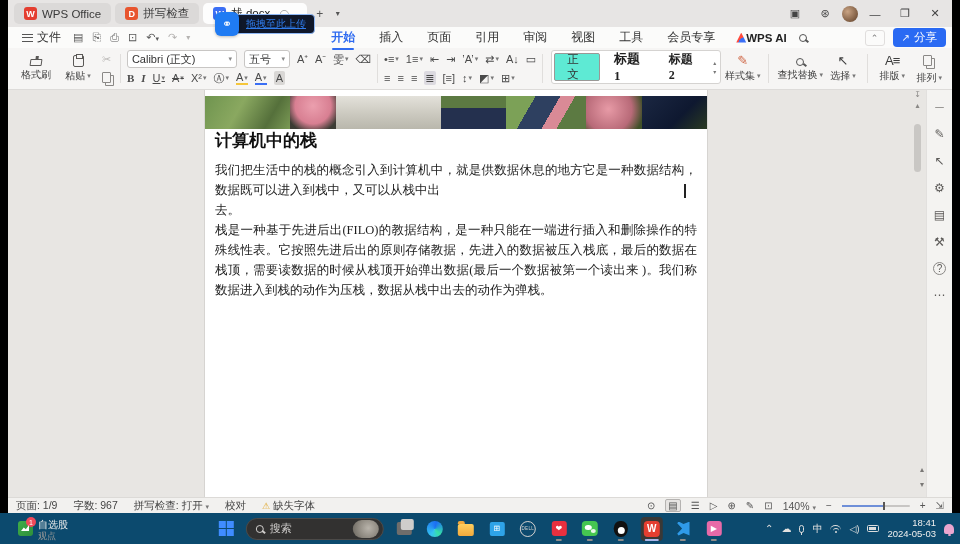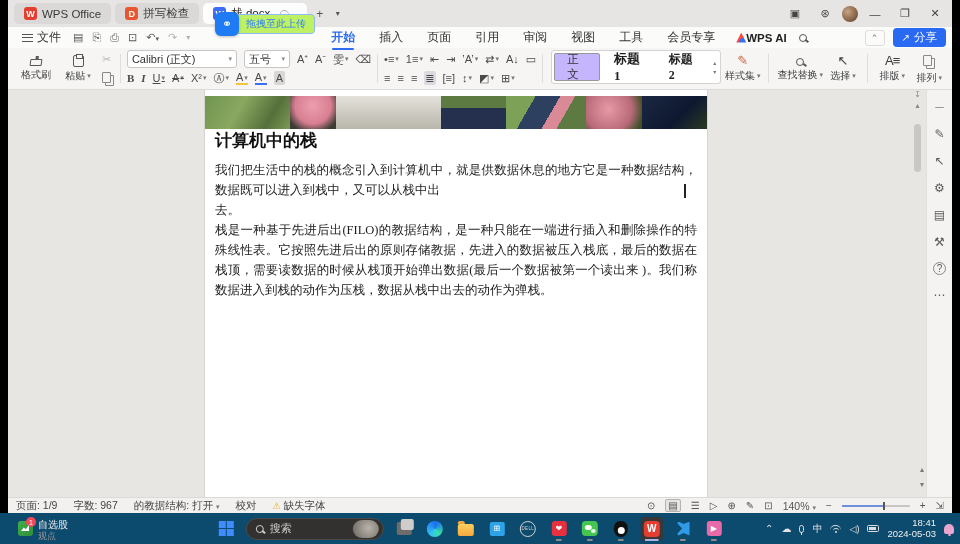--- a/index.html
+++ b/index.html
@@ -14,21 +14,21 @@
   .ttab.active { background:#fdfdfd; color:#222; }
   .tlogo { width:13px; height:13px; border-radius:3px; color:#fff; font-size:9px; font-weight:bold; display:flex; align-items:center; justify-content:center; }
   .tlogo.wps { background:#e43e30; }
   .tlogo.docer { background:#e8552f; }
   .tlogo.doc { background:#3b6ff5; }
   .tab-sync { font-size:9px; color:#9a9a9a; margin-left:4px; }
   .tab-dot { font-size:9px; color:#8a8a8a; }
   .tbtn { width:18px; height:18px; display:flex; align-items:center; justify-content:center; color:#555; font-size:12px; border-radius:4px; }
   .upload-badge { position:absolute; left:207px; top:12px; display:flex; align-items:center; z-index:30; }
   .upload-ic { width:24px; height:24px; border-radius:6px; background:#1f7bf3; color:#fff; display:flex; align-items:center; justify-content:center; font-size:12px; box-shadow:0 1px 3px rgba(0,0,0,.25); z-index:2; }
-  .upload-pill { margin-left:-4px; background:#bef264; border:1px solid #8fb8f5; color:#2f7ced; font-size:10px; padding:2px 8px 2px 10px; border-radius:4px; white-space:nowrap; }
+  .upload-pill { margin-left:-4px; background:#0f172a; border:1px solid #8fb8f5; color:#2f7ced; font-size:10px; padding:2px 8px 2px 10px; border-radius:4px; white-space:nowrap;text-decoration:underline; }
   .title-right { position:absolute; right:4px; top:0; height:27px; display:flex; align-items:center; gap:4px; }
   .wbtn { width:26px; height:22px; display:flex; align-items:center; justify-content:center; font-size:11px; color:#444; }
   .avatar { width:16px; height:16px; border-radius:50%; background:radial-gradient(circle at 35% 35%, #c9a383, #7d5b41 70%, #4e382a); }
 
   
   .menubar { height:21px; background:#fbfbfa; display:flex; align-items:center; font-size:12px; color:#333; padding:0 6px; flex:0 0 auto; }
   .menu-file { display:flex; align-items:center; gap:4px; padding:0 8px; font-size:12px; }
   .hamb { width:11px; height:8px; border-top:1.5px solid #555; border-bottom:1.5px solid #555; position:relative; }
   .hamb::after { content:""; position:absolute; left:0; right:0; top:2.2px; height:1.5px; background:#555; }
   .qicons { display:flex; align-items:center; gap:9px; margin:0 10px 0 4px; color:#5a5a5a; font-size:11px; }
@@ -63,21 +63,21 @@
   .boldB { font-family:"Liberation Serif",serif; font-weight:bold; }
   .italI { font-family:"Liberation Serif",serif; font-style:italic; font-weight:bold; }
   .uU { text-decoration:underline; }
   .sA { text-decoration:line-through; }
   .colorA { border-bottom:2px solid #3b6ff5; line-height:11px; }
   .hlA { border-bottom:2px solid #f5c63b; line-height:11px; }
   .boxA { background:#d9d7d5; padding:0 2px; border-radius:2px; }
   .just-on { background:#dcdae0; border-radius:2px; padding:0 1px; }
   .gallery { display:flex; align-items:center; background:#fff; border:1px solid #d5d3d1; border-radius:3px; height:34px; margin:0 2px; }
   .gitem { padding:0 12px; display:flex; align-items:baseline; gap:4px; height:28px; align-items:center; }
-  .gitem.sel { border:1px solid #9a9896; border-radius:2px; margin:11px 2px; background:#c4b5fd; }
+  .gitem.sel { border:1px solid #9a9896; border-radius:2px; margin:11px 2px; background:#5eead4; }
   .g-body { font-size:11.5px; color:#333; font-family:"Liberation Serif",serif; }
   .g-h { font-size:13px; font-weight:bold; color:#222; font-family:"Liberation Serif",serif; }
   .garrows { display:flex; flex-direction:column; justify-content:center; gap:2px; color:#777; font-size:6px; padding:0 4px; }
   .cssic-copy { width:9px; height:11px; border:1px solid #8a8886; border-radius:1px; box-shadow:3px 3px 0 -1px #f6f5f4, 3px 3px 0 0 #8a8886; margin:1px 3px 3px 0; }
   .cssic-clip { width:11px; height:12px; border:1.2px solid #5a5856; border-radius:2px; position:relative; }
   .cssic-clip::before { content:""; position:absolute; left:2px; top:-2px; width:5px; height:3px; background:#f6f5f4; border:1.2px solid #5a5856; }
   .cssic-brush { width:12px; height:7px; border:1.2px solid #5a5856; border-radius:1px; transform:skewX(-8deg); position:relative; margin-top:3px; }
   .cssic-brush::after { content:""; position:absolute; left:4px; top:-4px; width:3px; height:3px; background:#5a5856; }
   .cursor-ic { font-size:12px; }
 
@@ -416,21 +416,21 @@
         <span>⚒</span>
         <span class="sm" style="border:1px solid #8a8886;border-radius:50%;width:13px;height:13px;display:flex;align-items:center;justify-content:center;">?</span>
         <span>⋯</span>
       </div>
     </div>
 
     <div class="statusbar">
       <div class="st-left">
         <span>页面: 1/9</span>
         <span>字数: 967</span>
-        <span><span>的教据结构: 打开</span> <span style="font-size:7px;color:#777;">▾</span></span>
+        <span><span>拼写检查: 打开</span> <span style="font-size:7px;color:#777;">▾</span></span>
         <span>校对</span>
         <span><span class="warn">⚠</span> <span>缺失字体</span></span>
       </div>
       <div class="st-right">
         <span class="st-ic">⊙</span>
         <span class="st-ic sel">▤</span>
         <span class="st-ic">☰</span>
         <span class="st-ic">▷</span>
         <span class="st-ic">⊕</span>
         <span class="st-ic">✎</span>

